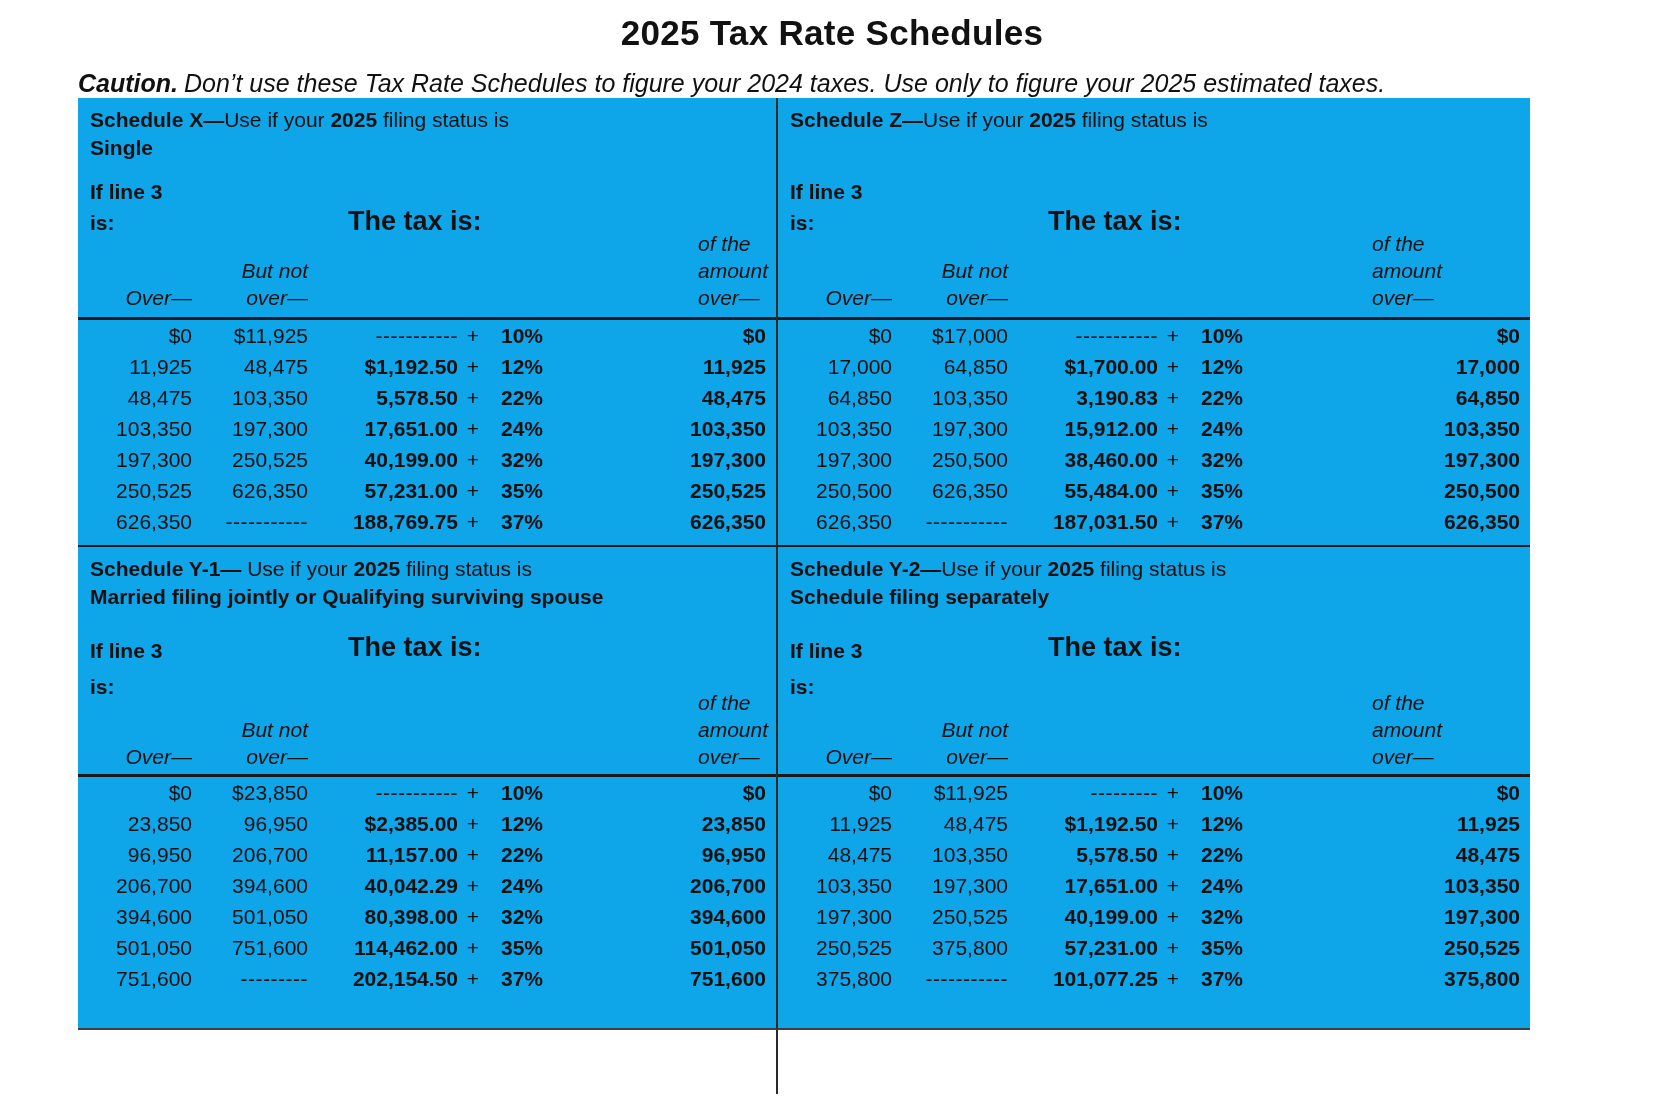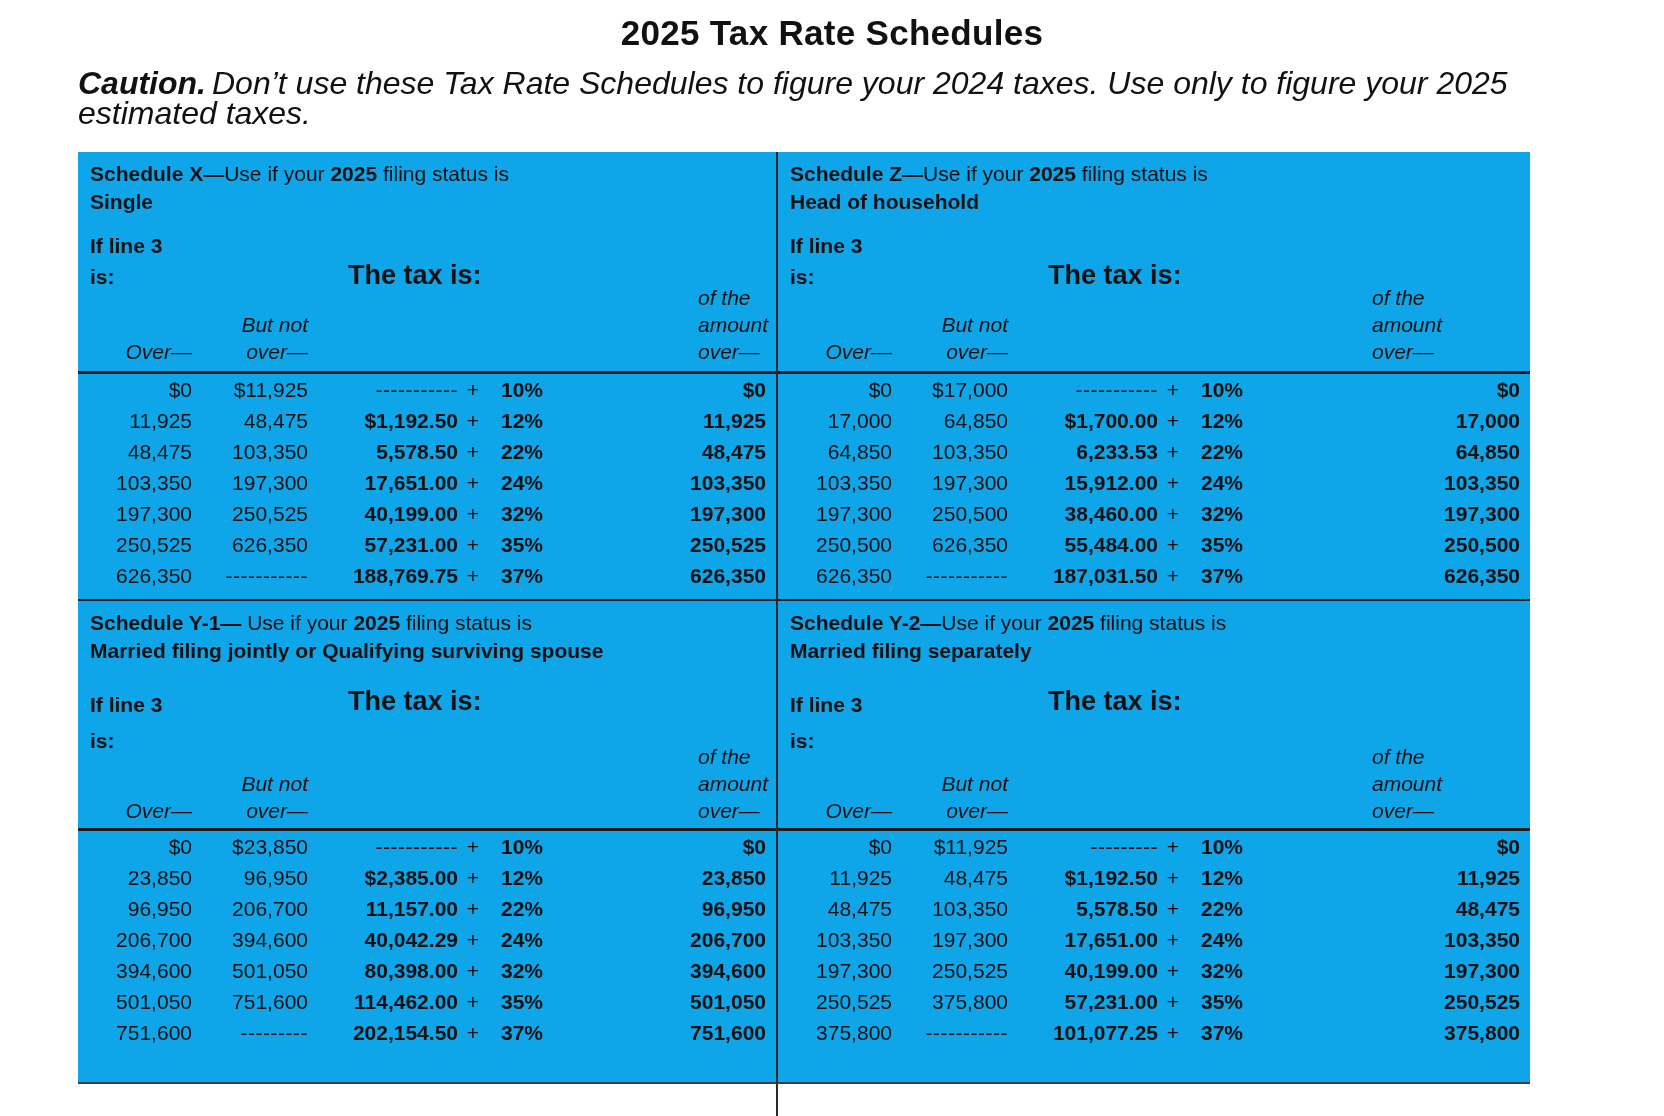--- a/index.html
+++ b/index.html
@@ -1,21 +1,21 @@
 <!DOCTYPE html>
 <html><head>
 <meta charset="utf-8">
 <style>
   html,body{margin:0;padding:0;background:#ffffff;}
   body{font-family:"Liberation Sans", sans-serif; color:#111;}
   .page{width:1664px;height:1116px;overflow:hidden;background:#fff;box-sizing:border-box;}
 
   h1{margin:12px 0 6px 0;text-align:center;font-size:35px;line-height:42px;font-weight:bold;letter-spacing:.3px;}
 
-  .caution{margin:14px 60px 24px 78px;font-size:32px;line-height:30px;font-style:italic;}
+  .caution{margin:14px 60px 0 78px;font-size:25px;line-height:30px;font-style:italic;}
   .caution b{font-style:italic;margin-right:6px;}
 
   .grid{display:grid;grid-template-columns:698px 754px;margin-left:78px;width:1452px;}
   .quad{position:relative;background:#0ea5e9;}
   .quad.top{height:447px;border-bottom:2px solid #1a1a1a;}
   .quad.bottom{height:481px;border-bottom:2px solid #404040;}
   .quad.rightcol{border-left:2px solid #2a2a2a;}
   .spacer{height:64px;}
   .spacer.rightcol{border-left:2px solid #2a2a2a;}
 
@@ -155,21 +155,20 @@
               <td class="c-rate">37%</td>
               <td class="c-amt">626,350</td>
             </tr>
           </tbody>
       </table>
     </section>
 
     <section class="quad top rightcol">
       <p class="sched-title">
         <span class="t1"><b>Schedule Z—</b><span>Use if your </span><b>2025</b><span> filing status is</span></span>
-        <span class="t2">Head of household</span>
       </p>
       <div class="ifline">
         <span>If line 3</span>
         <span>is:</span>
       </div>
       <div class="taxis">The tax is:</div>
       <table class="rates">
         <colgroup>
             <col class="c1">
             <col class="c2">
@@ -199,21 +198,21 @@
               <td class="c-over">17,000</td>
               <td class="c-butnot">64,850</td>
               <td class="c-tax">$1,700.00</td>
               <td class="c-plus">+</td>
               <td class="c-rate">12%</td>
               <td class="c-amt">17,000</td>
             </tr>
             <tr>
               <td class="c-over">64,850</td>
               <td class="c-butnot">103,350</td>
-              <td class="c-tax">6,233.53</td>
+              <td class="c-tax">3,190.83</td>
               <td class="c-plus">+</td>
               <td class="c-rate">22%</td>
               <td class="c-amt">64,850</td>
             </tr>
             <tr>
               <td class="c-over">103,350</td>
               <td class="c-butnot">197,300</td>
               <td class="c-tax">15,912.00</td>
               <td class="c-plus">+</td>
               <td class="c-rate">24%</td>
@@ -331,21 +330,21 @@
               <td class="c-rate">37%</td>
               <td class="c-amt">751,600</td>
             </tr>
           </tbody>
       </table>
     </section>
 
     <section class="quad bottom rightcol">
       <p class="sched-title">
         <span class="t1"><b>Schedule Y-2—</b><span>Use if your </span><b>2025</b><span> filing status is</span></span>
-        <span class="t2">Married filing separately</span>
+        <span class="t2">Schedule filing separately</span>
       </p>
       <div class="ifline">
         <span>If line 3</span>
         <span>is:</span>
       </div>
       <div class="taxis">The tax is:</div>
       <table class="rates">
         <colgroup>
             <col class="c1">
             <col class="c2">

